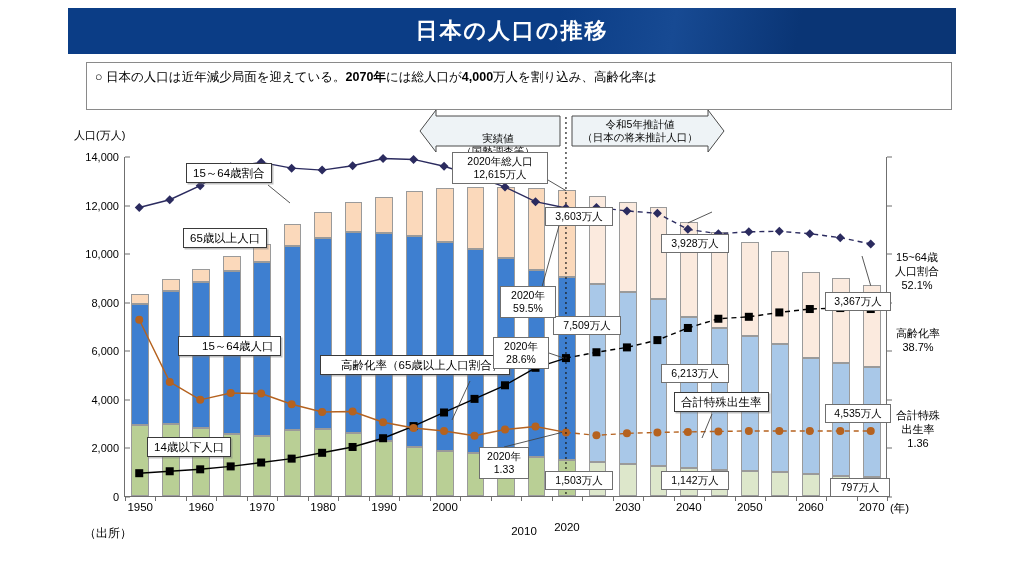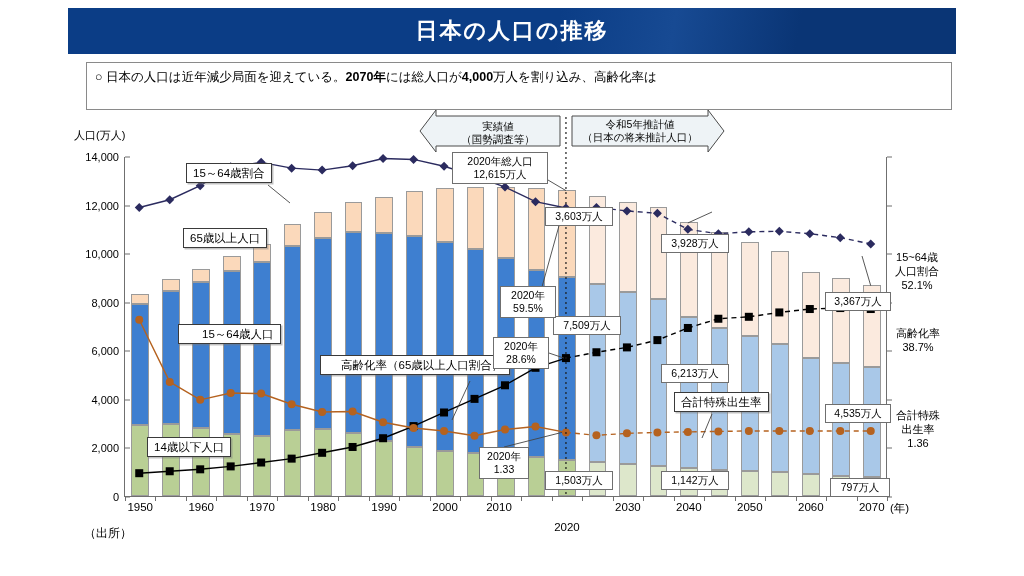--- a/index.html
+++ b/index.html
@@ -266,21 +266,21 @@
       <div class="xtick-mark" style="left: 182.88px;"></div>
       <div class="xlabel" style="left: 198.12px;">1980</div>
       <div class="xtick-mark" style="left: 213.36px;"></div>
       <div class="xtick-mark" style="left: 243.84px;"></div>
       <div class="xlabel" style="left: 259.08px;">1990</div>
       <div class="xtick-mark" style="left: 274.32px;"></div>
       <div class="xtick-mark" style="left: 304.8px;"></div>
       <div class="xlabel" style="left: 320.04px;">2000</div>
       <div class="xtick-mark" style="left: 335.28px;"></div>
       <div class="xtick-mark" style="left: 365.76px;"></div>
-      <div class="xlabel" style="left: 374px;">2010</div>
+      <div class="xlabel" style="left: 399px; margin-top: 24px;">2010</div>
       <div class="xtick-mark" style="left: 396.24px;"></div>
       <div class="xtick-mark" style="left: 426.72px;"></div>
       <div class="xlabel" style="left: 441.96px; margin-top: 20px;">2020</div>
       <div class="xtick-mark" style="left: 457.2px;"></div>
       <div class="xtick-mark" style="left: 487.68px;"></div>
       <div class="xlabel" style="left: 502.92px;">2030</div>
       <div class="xtick-mark" style="left: 518.16px;"></div>
       <div class="xtick-mark" style="left: 548.64px;"></div>
       <div class="xlabel" style="left: 563.88px;">2040</div>
       <div class="xtick-mark" style="left: 579.12px;"></div>
@@ -388,36 +388,36 @@
       <line x1="540" y1="294" x2="563.96" y2="208" stroke="#444" stroke-width="0.9"></line>
       <line x1="540" y1="350" x2="563.96" y2="358.0857142857143" stroke="#444" stroke-width="0.9"></line>
       <line x1="504" y1="447" x2="561.96" y2="432.4" stroke="#444" stroke-width="0.9"></line>
       <line x1="470" y1="381" x2="452" y2="420" stroke="#444" stroke-width="0.9"></line>
       <line x1="712" y1="414" x2="702" y2="438" stroke="#444" stroke-width="0.9"></line>
       <line x1="268" y1="185" x2="290" y2="203" stroke="#444" stroke-width="0.9"></line>
       <line x1="712" y1="212" x2="687.88" y2="222.9842857142857" stroke="#444" stroke-width="0.9"></line>
       <line x1="862" y1="256" x2="870.76" y2="285.73857142857145" stroke="#444" stroke-width="0.9"></line>
     </svg>
 
-  <div class="era" id="era-actual" style="left: 436px; top: 116px; width: 124px; height: 30px; padding-top: 4px;">
+  <div class="era" id="era-actual" style="left: 436px; top: 116px; width: 124px; height: 30px; padding-top: 16px;">
     <div>実績値</div>
     <div>（国勢調査等）</div>
   </div>
   <div class="era" id="era-forecast" style="left: 572px; top: 116px; width: 136px; height: 30px; padding-top: 2px;">
     <div>令和5年推計値</div>
     <div>（日本の将来推計人口）</div>
   </div>
 
   <div class="callout" style="left:186px;top:163px;">
     <span>15～64歳割合</span>
   </div>
   <div class="callout" style="left:183px;top:228px;">
     <span>65歳以上人口</span>
   </div>
-  <div class="callout" style="left:178px;top:324px;padding-left:23px;">
+  <div class="callout" style="left:178px;top:336px;padding-left:23px;">
     <span>15～64歳人口</span>
   </div>
   <div class="callout" style="left:147px;top:437px;">
     <span>14歳以下人口</span>
   </div>
   <div class="callout" style="left:320px;top:355px;padding-left:20px;">
     <span>高齢化率（65歳以上人口割合）</span>
   </div>
   <div class="callout" style="left:674px;top:392px;">
     <span>合計特殊出生率</span>

